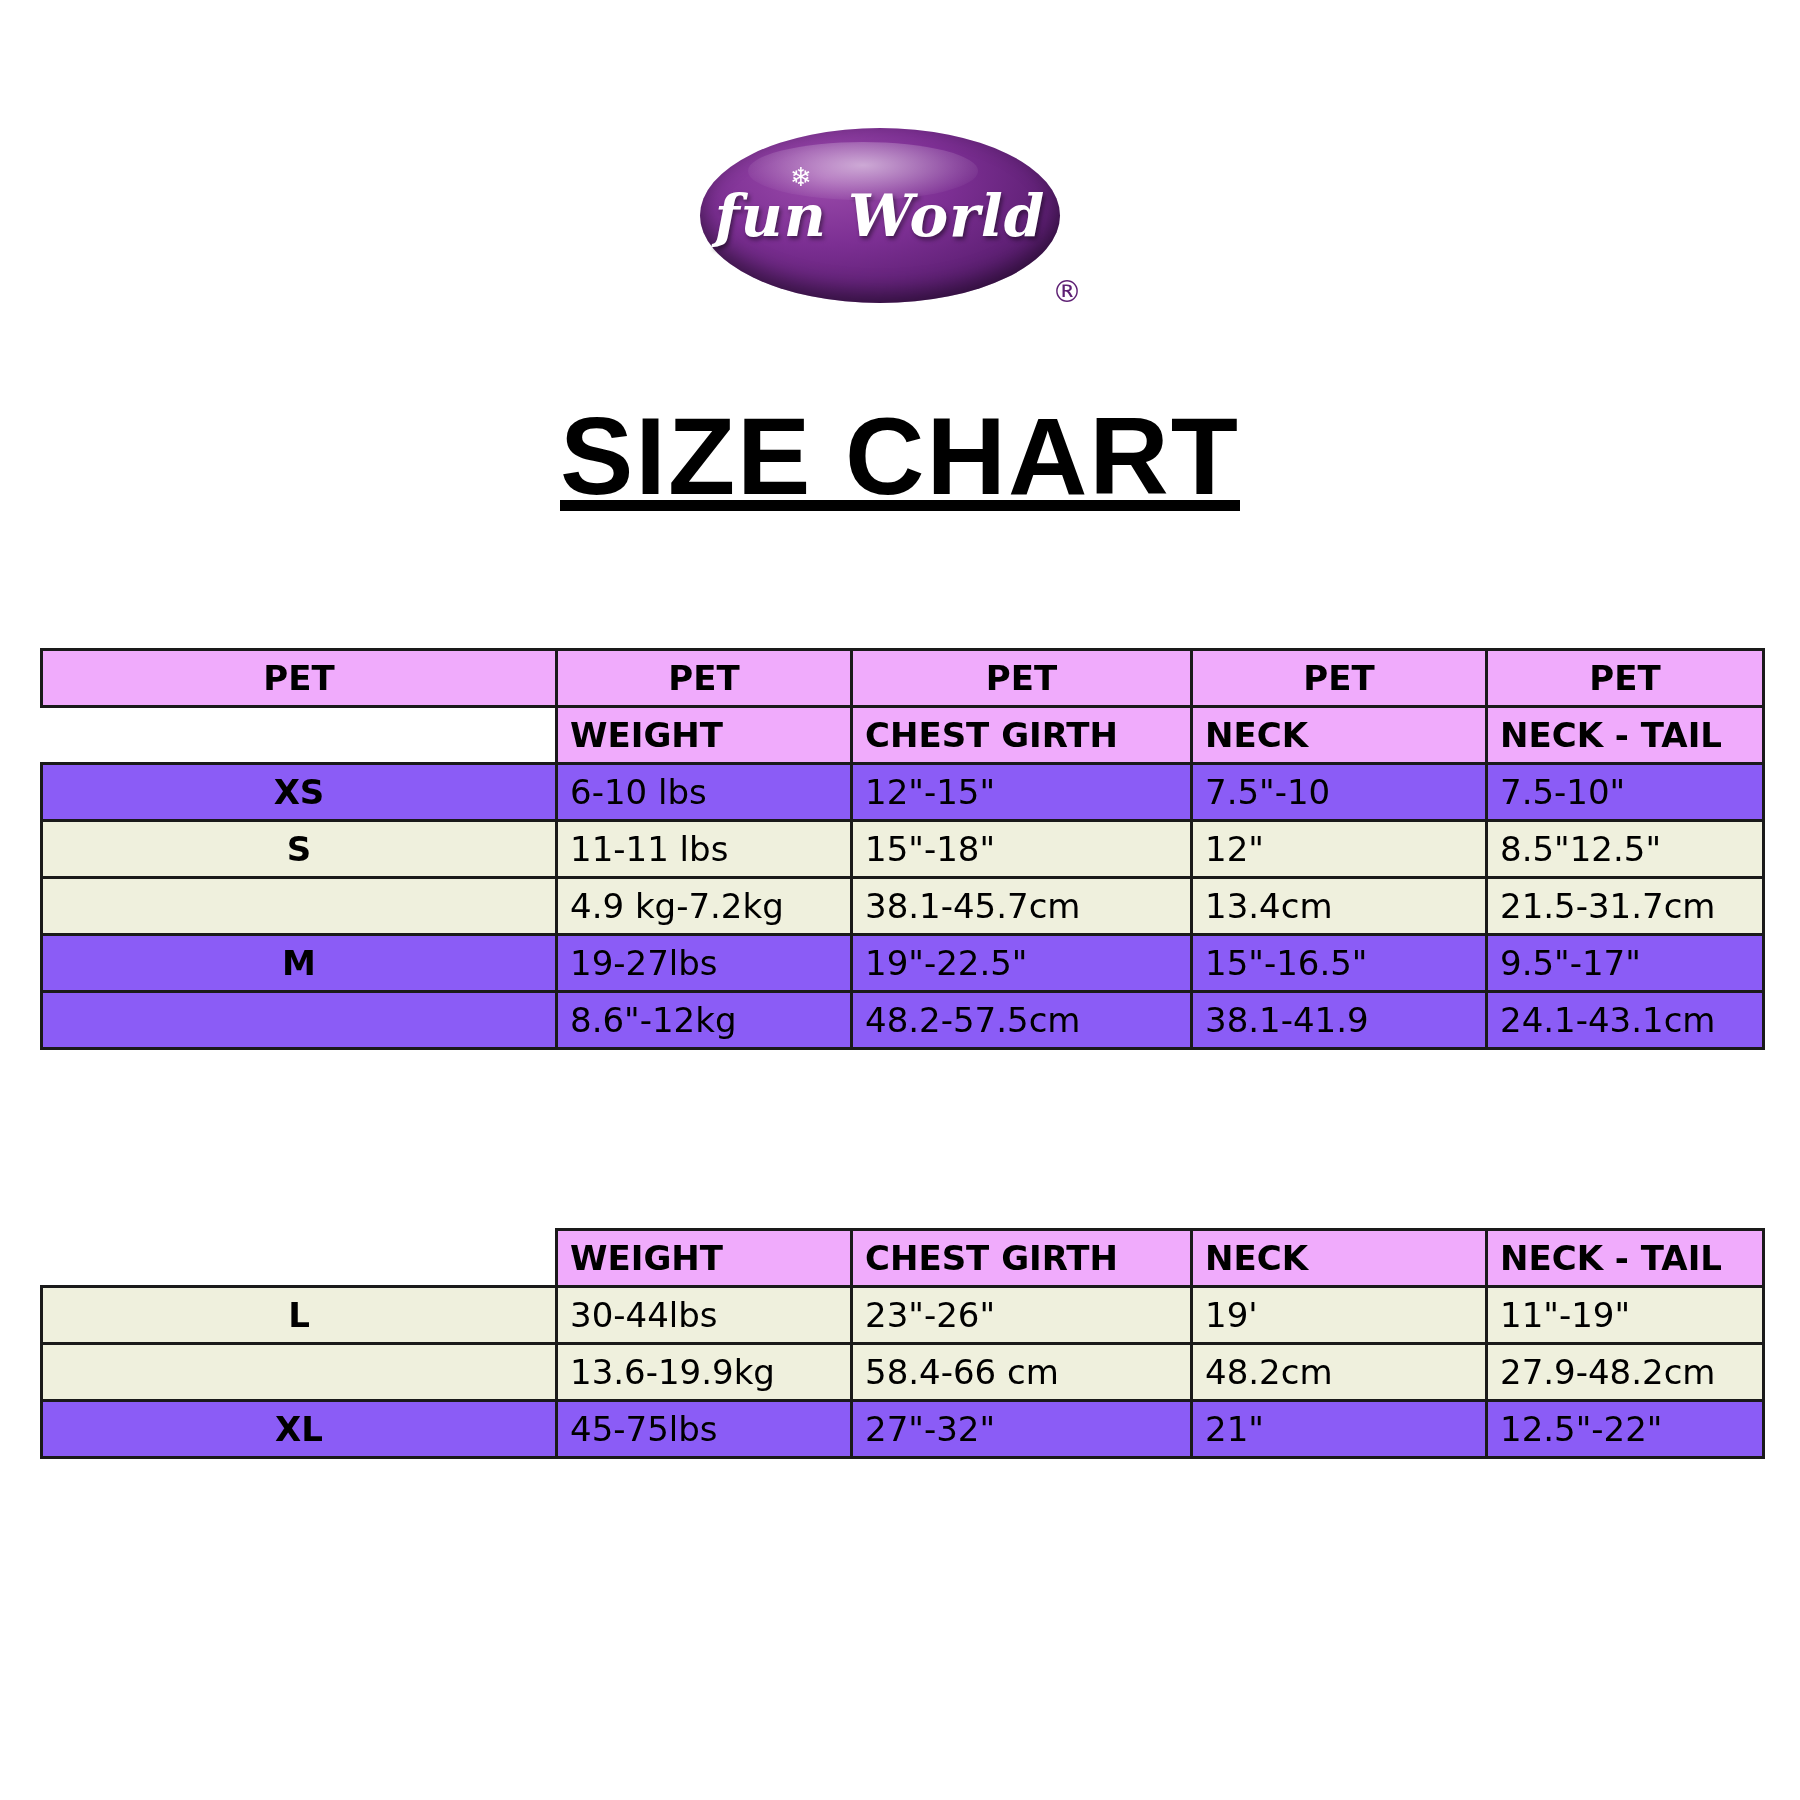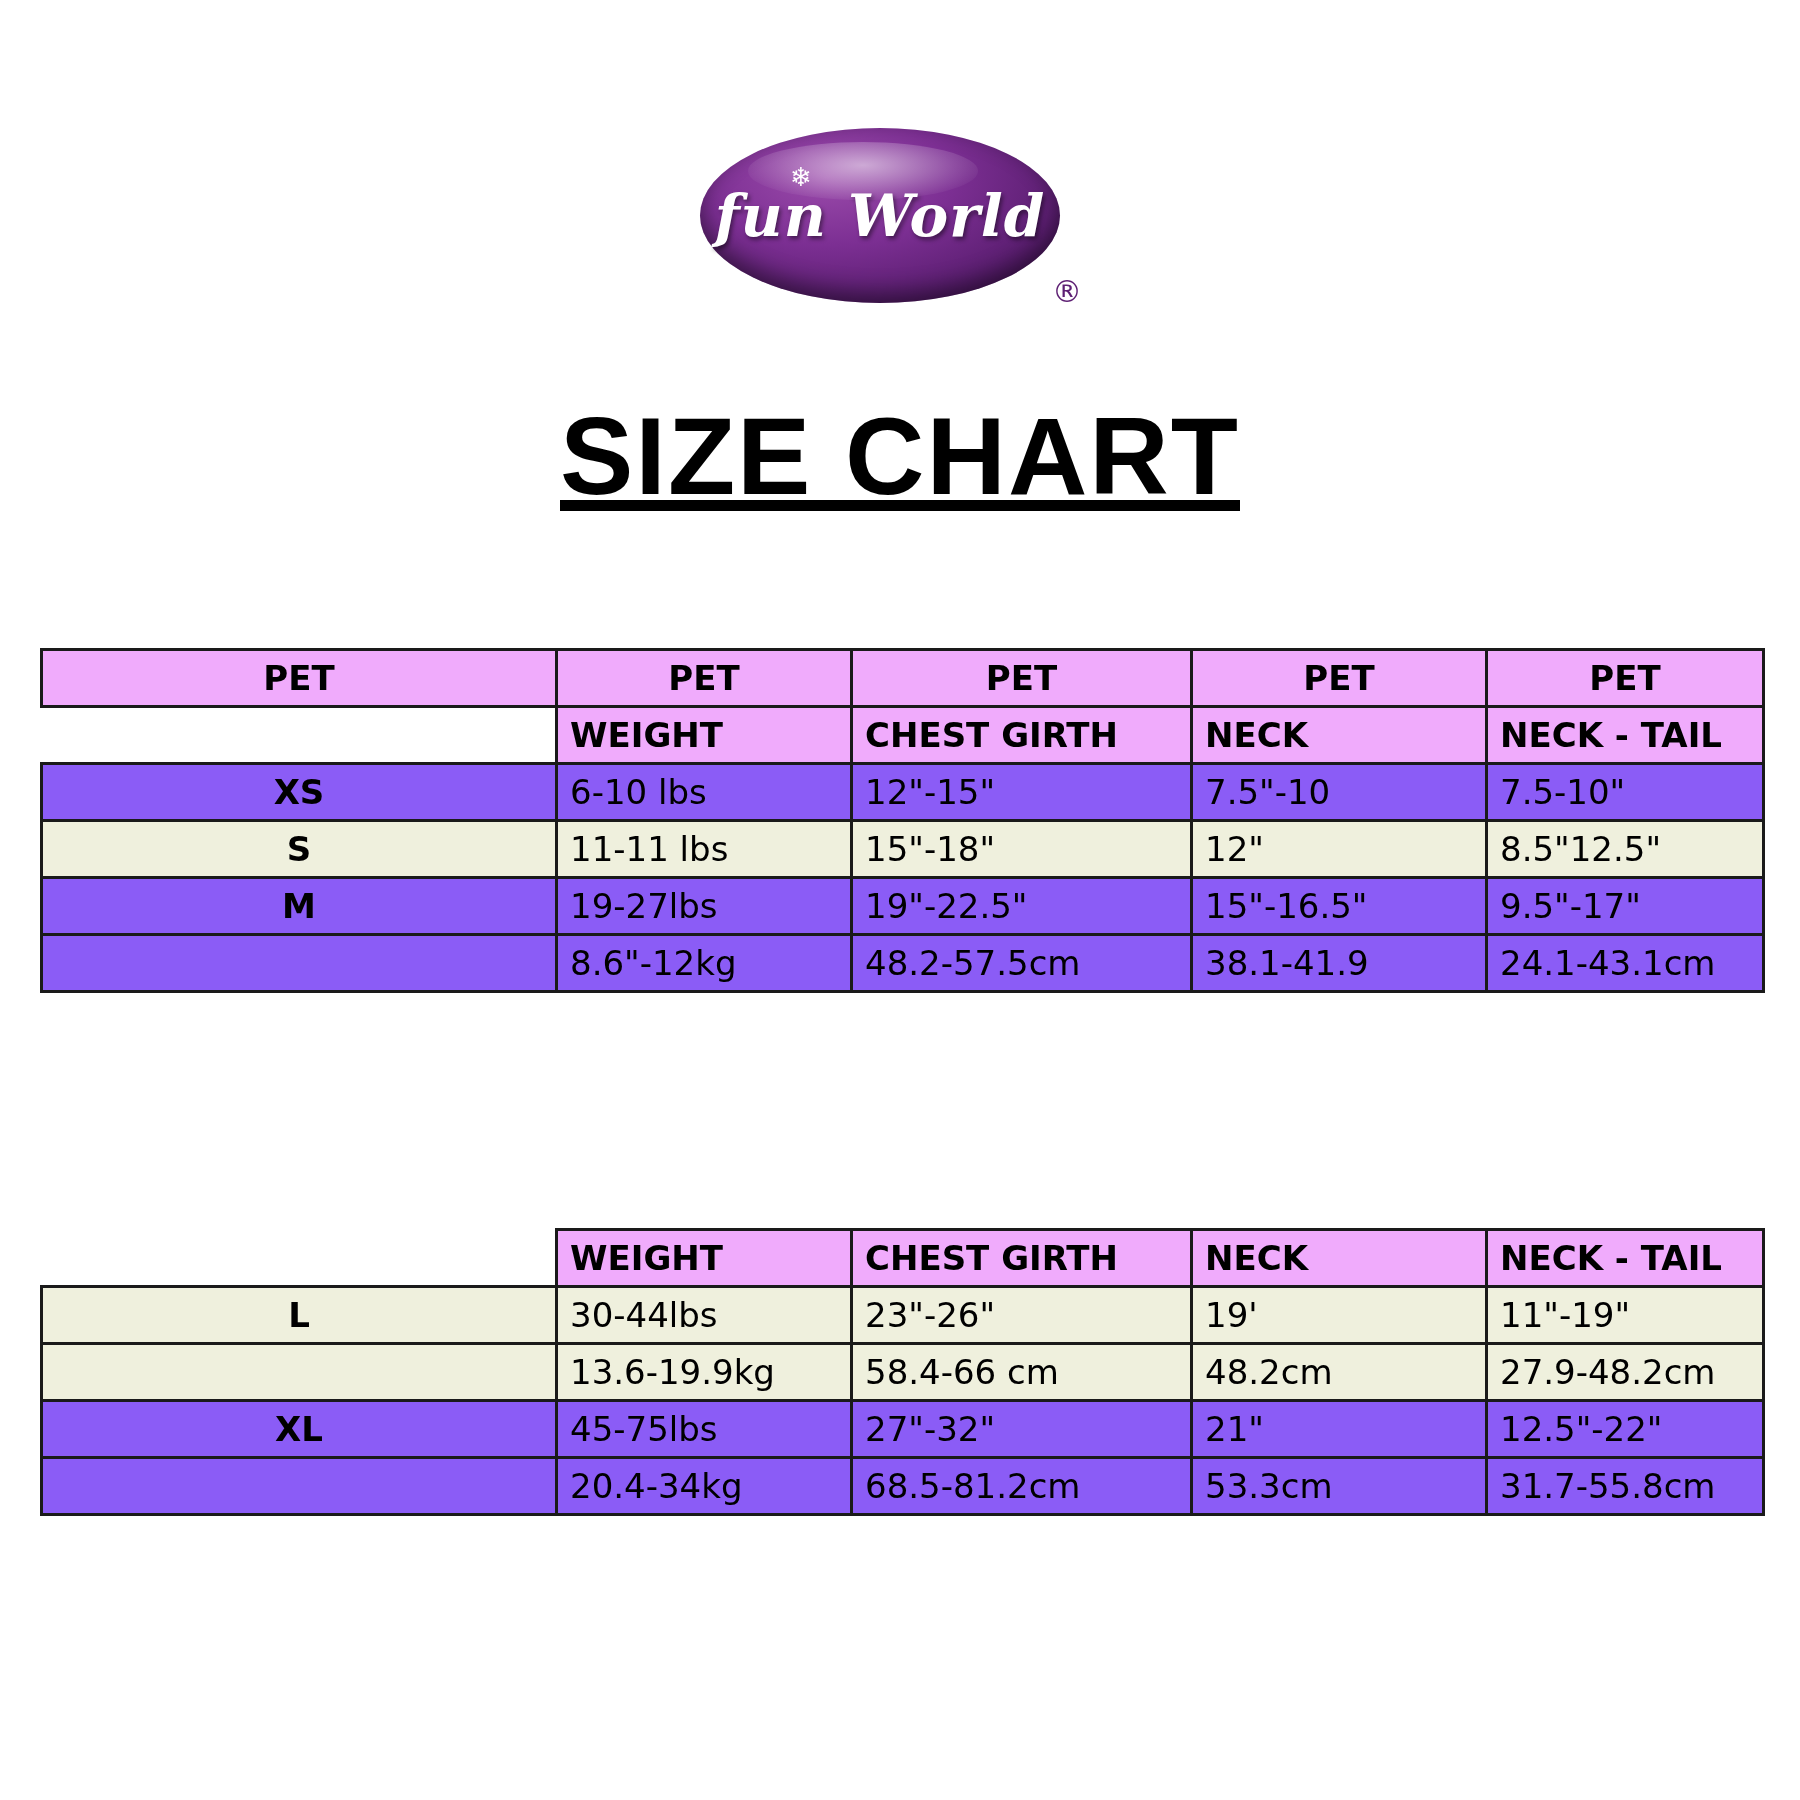--- a/index.html
+++ b/index.html
@@ -199,20 +199,27 @@
           <td>12"-15"</td>
           <td>7.5"-10</td>
           <td>7.5-10"</td>
         </tr>
         <tr class="row-cream">
           <td class="cell-size">S</td>
           <td>11-11 lbs</td>
           <td>15"-18"</td>
           <td>12"</td>
           <td>8.5"12.5"</td>
+        </tr>
+        <tr class="row-cream">
+          <td class="cell-size"></td>
+          <td>4.9 kg-7.2kg</td>
+          <td>38.1-45.7cm</td>
+          <td>13.4cm</td>
+          <td>21.5-31.7cm</td>
         </tr>
         <tr class="row-blue">
           <td class="cell-size">M</td>
           <td>19-27lbs</td>
           <td>19"-22.5"</td>
           <td>15"-16.5"</td>
           <td>9.5"-17"</td>
         </tr>
         <tr class="row-blue">
           <td class="cell-size"></td>
@@ -256,24 +263,17 @@
           <td>48.2cm</td>
           <td>27.9-48.2cm</td>
         </tr>
         <tr class="row-blue">
           <td class="cell-size">XL</td>
           <td>45-75lbs</td>
           <td>27"-32"</td>
           <td>21"</td>
           <td>12.5"-22"</td>
         </tr>
-        <tr class="row-blue">
-          <td class="cell-size"></td>
-          <td>20.4-34kg</td>
-          <td>68.5-81.2cm</td>
-          <td>53.3cm</td>
-          <td>31.7-55.8cm</td>
-        </tr>
       </tbody>
     </table>
   </div>
 
 </div>
 
 </body></html>

